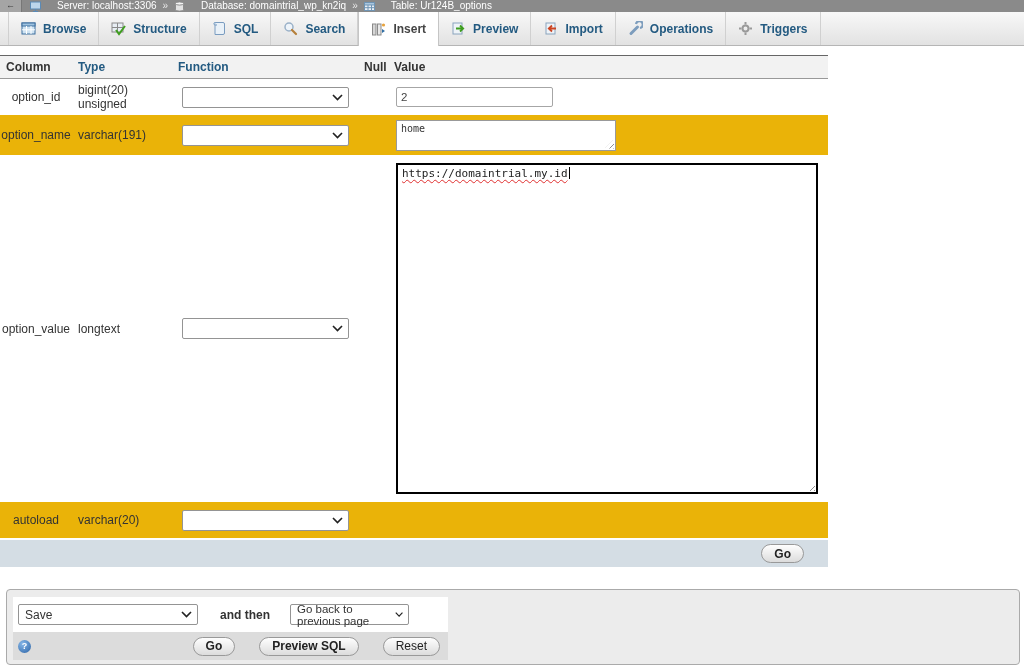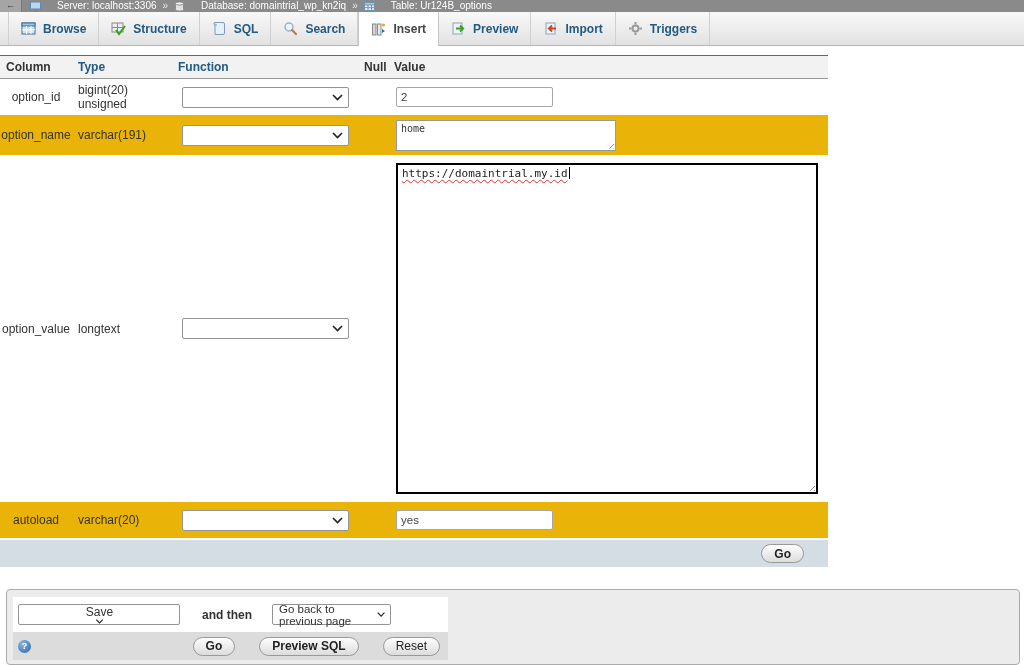--- a/index.html
+++ b/index.html
@@ -77,21 +77,21 @@
           background:linear-gradient(#fefefe,#dcdcdc); font-size:12px; color:#222;
           font-family:"Liberation Sans",sans-serif; cursor:pointer; display:inline-flex;
           align-items:center; }
   .pill.bold { font-weight:bold; }
 
   
   .panel { margin:22px 4px 0 6px; background:#ececec; border:1px solid #aaa;
            border-radius:4px; padding:7px 7px 6px 6px; height:76px; }
   .panel-white { width:435px; background:#fff; padding:7px 5px; display:flex;
                  align-items:center; }
-  .sel-save { width:162px;flex-direction:column; }
+  .sel-save { width:180px; }
   .andthen { font-size:12px; font-weight:bold; color:#333; margin-left:22px; }
   .sel-after { width:119px; margin-left:20px; font-size:11.5px; }
   .panel-strip { width:435px; height:28px; background:#dcdcdc; display:flex;
                  align-items:center; gap:24px; padding:0 8px 0 5px; }
   .helpicon { width:13px; height:13px; border-radius:50%;
               background:radial-gradient(circle at 35% 30%, #86b7e8, #2a62a5);
               color:#fff; font-size:9px; font-weight:bold; text-align:center;
               line-height:13px; cursor:pointer; margin-right:auto; }
 </style>
 </head>
@@ -205,20 +205,29 @@
         <svg width="15" height="15" viewBox="0 0 15 15">
             <rect x="3" y="2" width="9" height="11" fill="#eef3f8" stroke="#8aa4bd"></rect>
             <path d="M13 7.5 h-7 M9 4.5 l-3.2 3 l3.2 3" fill="none" stroke="#cc4422" stroke-width="1.8"></path>
           </svg>
       </span>
       <span>Import</span>
     </div>
     <div class="tab">
       <span>
         <svg width="15" height="15" viewBox="0 0 15 15">
+            <line x1="3" y1="12.5" x2="9.5" y2="6" stroke="#7d9dbd" stroke-width="3" stroke-linecap="round"></line>
+            <path d="M8 3 a3.4 3.4 0 1 1 4 4" fill="none" stroke="#7d9dbd" stroke-width="2.2"></path>
+          </svg>
+      </span>
+      <span>Operations</span>
+    </div>
+    <div class="tab">
+      <span>
+        <svg width="15" height="15" viewBox="0 0 15 15">
             <circle cx="7.5" cy="7.5" r="3" fill="none" stroke="#9a9a9a" stroke-width="2"></circle>
             <g stroke="#9a9a9a" stroke-width="2">
               <line x1="7.5" y1="1" x2="7.5" y2="3.5"></line>
               <line x1="7.5" y1="11.5" x2="7.5" y2="14"></line>
               <line x1="1" y1="7.5" x2="3.5" y2="7.5"></line>
               <line x1="11.5" y1="7.5" x2="14" y2="7.5"></line>
             </g>
           </svg>
       </span>
       <span>Triggers</span>
@@ -298,23 +307,20 @@
         <span class="c2">varchar(20)</span>
         <span class="c3">
           <span class="fselect fn-sel">
             <span></span>
             <svg width="11" height="7" viewBox="0 0 11 7">
                 <polyline points="1,1 5.5,5.6 10,1" fill="none" stroke="#222" stroke-width="1.6"></polyline>
               </svg>
           </span>
         </span>
         <span class="c4"></span>
-        <span class="c5">
-          <input class="tin" value="yes" style="">
-        </span>
       </div>
 
       <div class="ifoot">
         <button class="pill bold">Go</button>
       </div>
     </div>
   </div>
 
   <div class="panel">
     <div class="panel-white">

